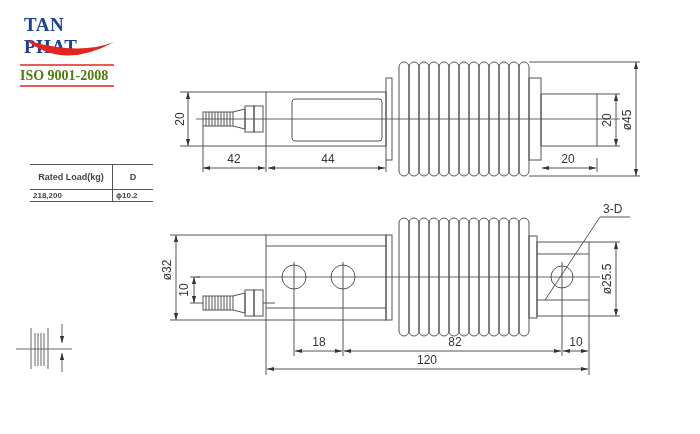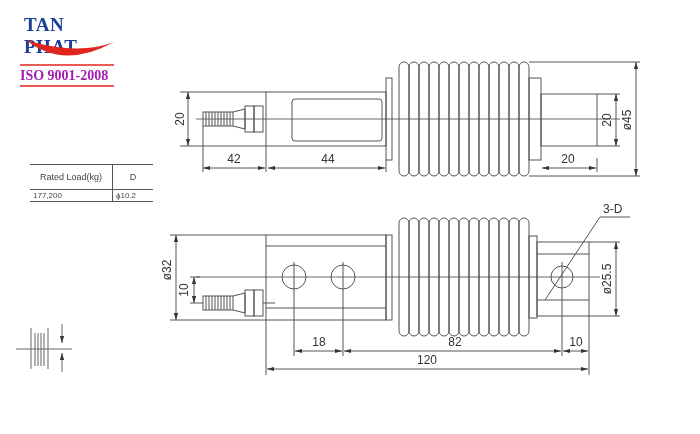--- a/index.html
+++ b/index.html
@@ -2,24 +2,24 @@
 <html><head>
 <meta charset="utf-8">
 <style>
   html, body { margin: 0; padding: 0; background: #ffffff; }
   body { width: 700px; height: 434px; position: relative; overflow: hidden;
          font-family: "Liberation Sans", sans-serif; color: #333; }
   .logo { position: absolute; left: 18px; top: 8px; width: 100px; height: 80px; }
   .logo-title { position: absolute; left: 6px; top: 6px; font-family: "Liberation Serif", serif;
                 font-weight: bold; font-size: 19px; color: #1c3f9a; letter-spacing: 0.5px; }
   .logo-iso { position: absolute; left: 2px; top: 60px; font-family: "Liberation Serif", serif;
-              font-weight: bold; font-size: 14px; color: #a21caf; white-space: nowrap; }
+              font-weight: bold; font-size: 14px; color: #4d7c0f; white-space: nowrap; }
   .spec-table { position: absolute; left: 30px; top: 164px; border-collapse: collapse;
                 font-size: 9px; color: #444; }
-  .spec-table td, .spec-table th { padding: 1px 3px; font-weight: normal; }
+  .spec-table td, .spec-table th { padding: 1px 3px; font-weight: bold; }
   .spec-table .hdr th { height: 22px; border-top: 1px solid #555; border-bottom: 1px solid #555; }
   .spec-table .r2 td { border-bottom: 1px solid #555; font-size: 8px; line-height: 10px; }
   .spec-table .r3 td { border-bottom: 1px solid #555; font-size: 8px; }
   .spec-table .col2 { border-left: 1px solid #555; width: 34px; font-size: 9px; }
   svg.drawing { position: absolute; left: 0; top: 0; }
   .dim { font-family: "Liberation Sans", sans-serif; font-size: 12px; fill: #333; }
 </style>
 </head>
 <body>
 
@@ -33,21 +33,21 @@
   <div class="logo-iso">ISO 9001-2008</div>
 </div>
 
 <table class="spec-table">
   <tbody>
       <tr class="hdr">
     <th style="width:76px">Rated Load(kg)</th>
     <th class="col2">D</th>
   </tr>
   <tr class="r3">
-    <td>177,200</td>
+    <td>218,200</td>
     <td class="col2">ϕ10.2</td>
   </tr>
 </tbody>
   </table>
 
 <svg class="drawing" width="700" height="434" viewBox="0 0 700 434" stroke="#555" fill="none" stroke-width="1">
   <defs>
     <marker id="arr" viewBox="0 0 10 10" refX="10" refY="5" markerWidth="7" markerHeight="7" orient="auto-start-reverse">
       <path d="M0 2 L10 5 L0 8 Z" fill="#333" stroke="none"></path>
     </marker>

